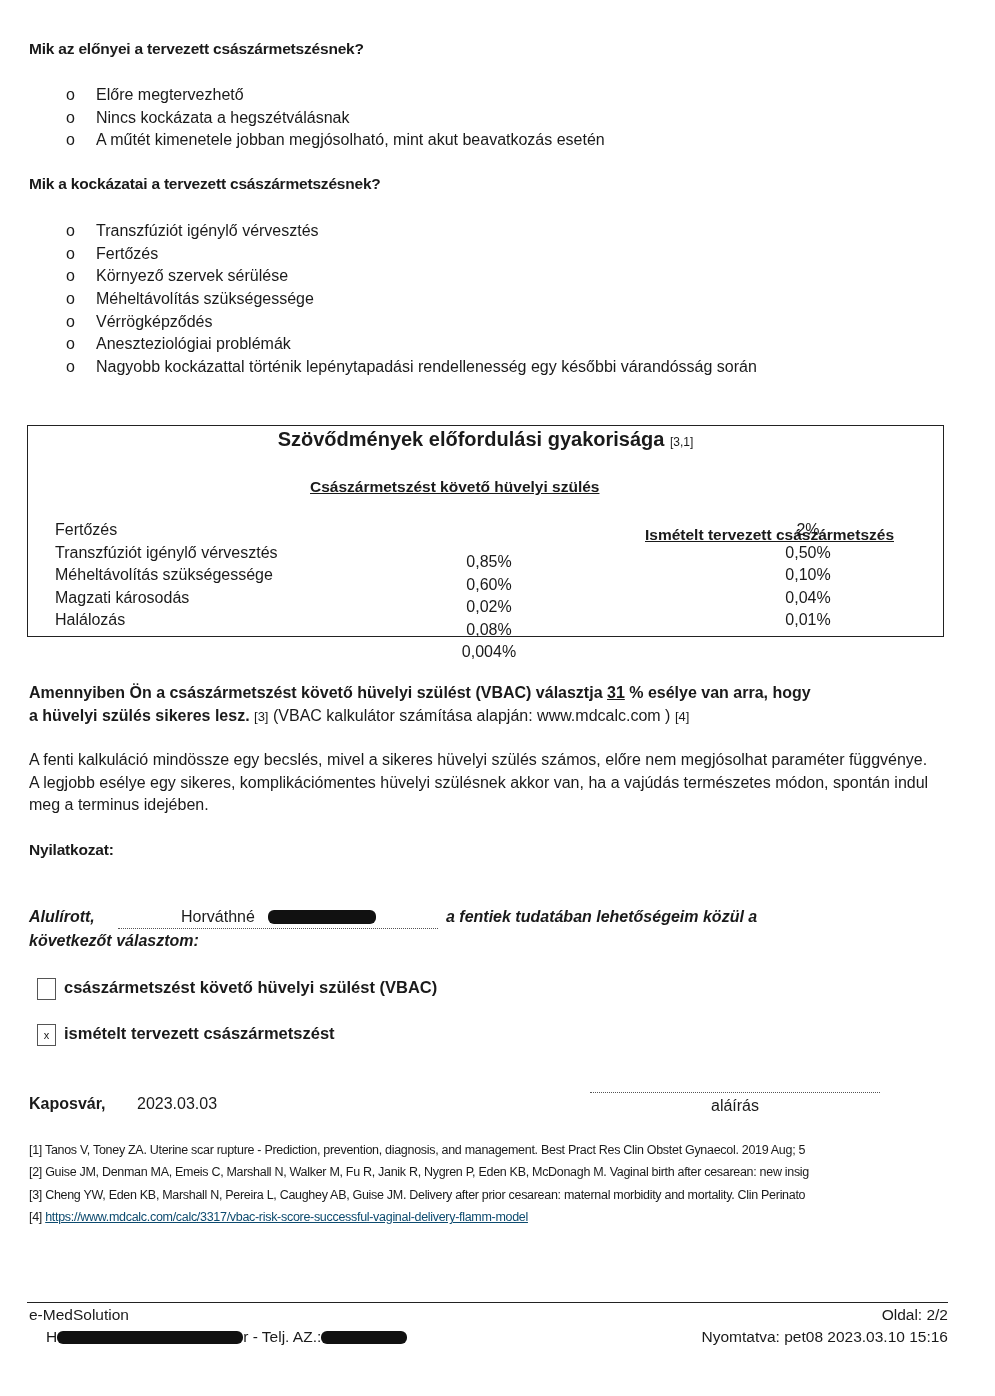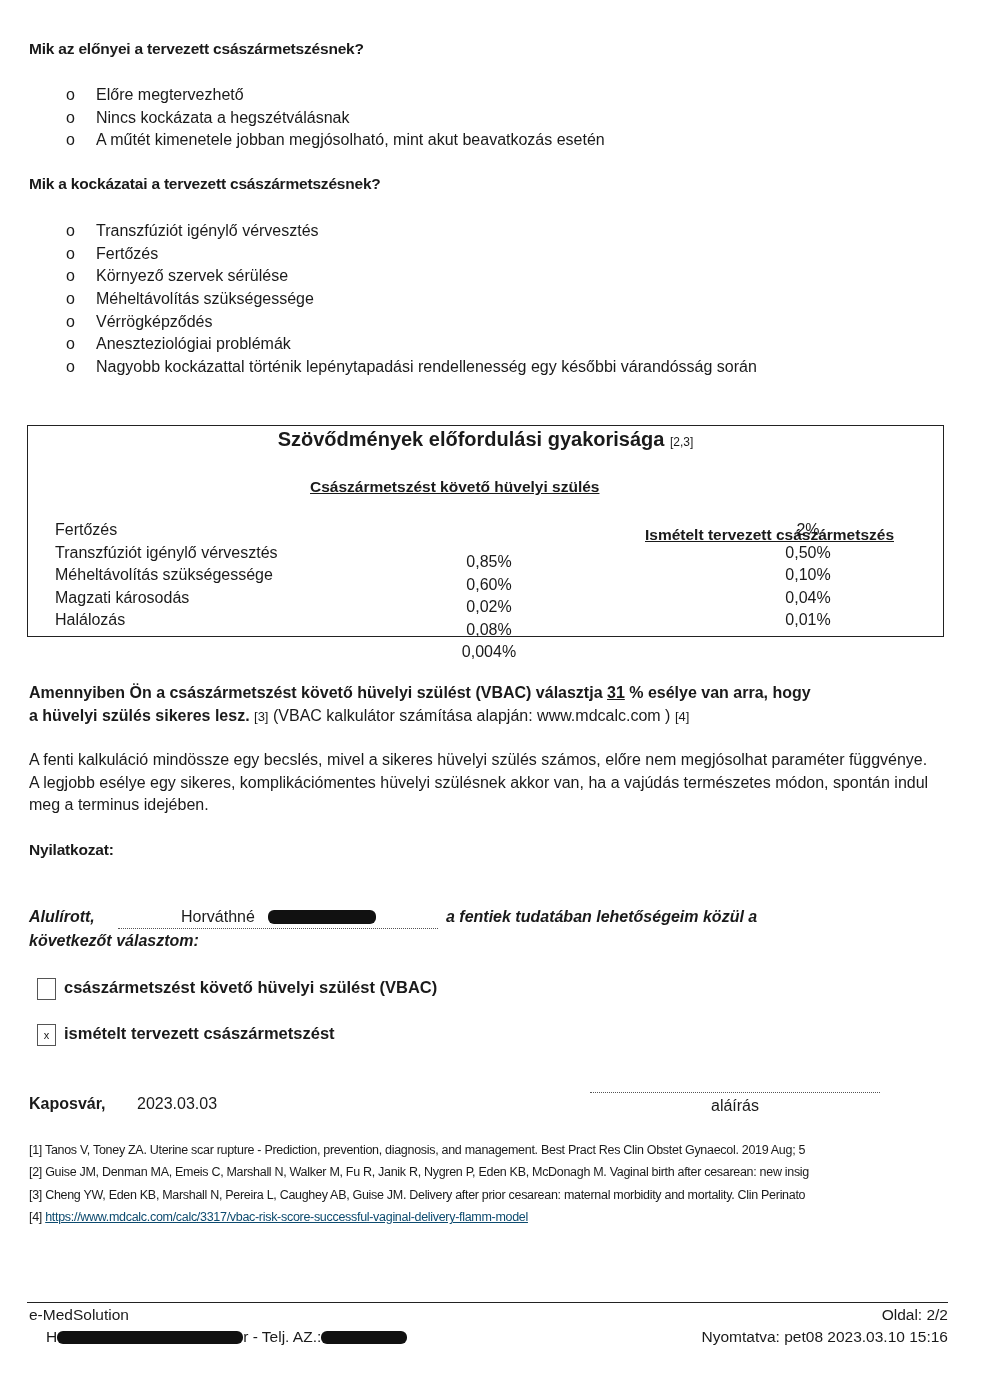--- a/index.html
+++ b/index.html
@@ -53,21 +53,21 @@
   <li><span class="mark">o</span><span>Környező szervek sérülése</span></li>
   <li><span class="mark">o</span><span>Méheltávolítás szükségessége</span></li>
   <li><span class="mark">o</span><span>Vérrögképződés</span></li>
   <li><span class="mark">o</span><span>Aneszteziológiai problémák</span></li>
   <li><span class="mark">o</span><span>Nagyobb kockázattal történik lepénytapadási rendellenesség egy későbbi várandósság során</span></li>
 </ul>
 
 <div class="box">
   <div class="box-title">
     <span>Szövődmények előfordulási gyakorisága</span>
-    <span class="ref">[2,3]</span>
+    <span class="ref">[3,1]</span>
   </div>
   <div class="col-head" style="left:282px;">Császármetszést követő hüvelyi szülés</div>
   <div class="col-head" style="left:617px;margin-top:48px;">Ismételt tervezett császármetszés</div>
 
   <div class="row" style="top:95px;">
     <span class="lbl">Fertőzés</span>
     <span class="v1">0,85%</span>
     <span class="v2">2%</span>
   </div>
   <div class="row" style="top:117.5px;">

